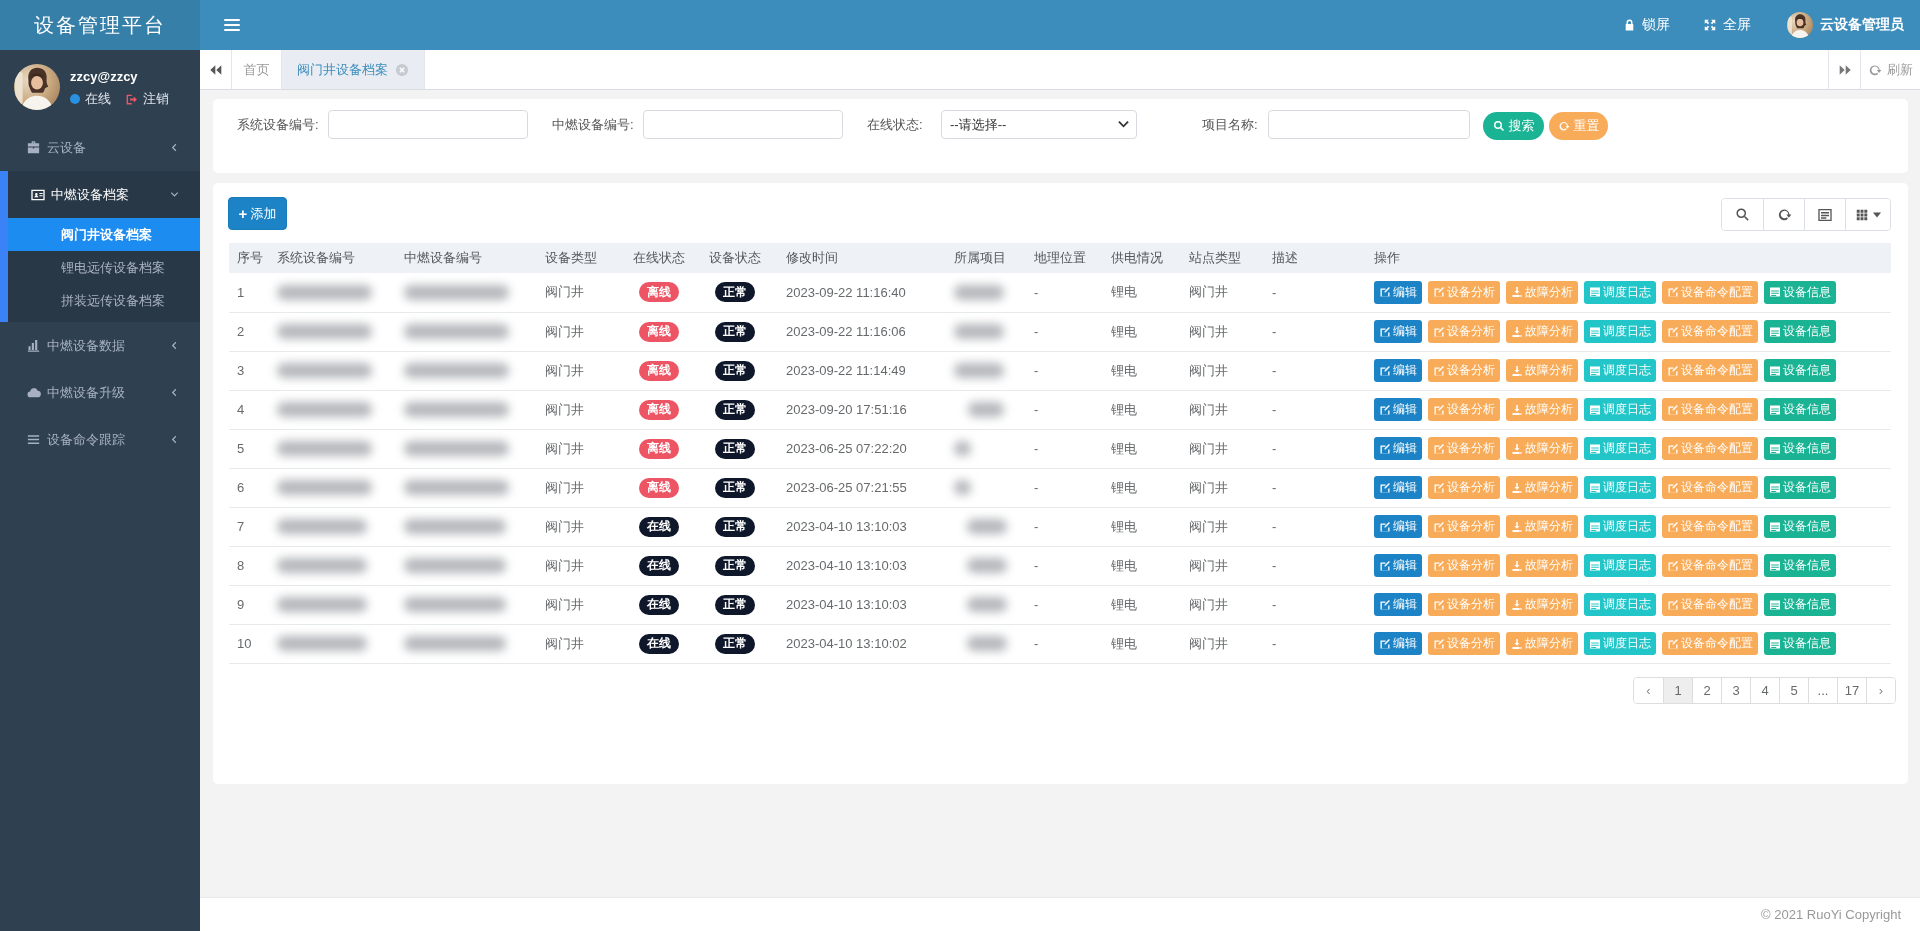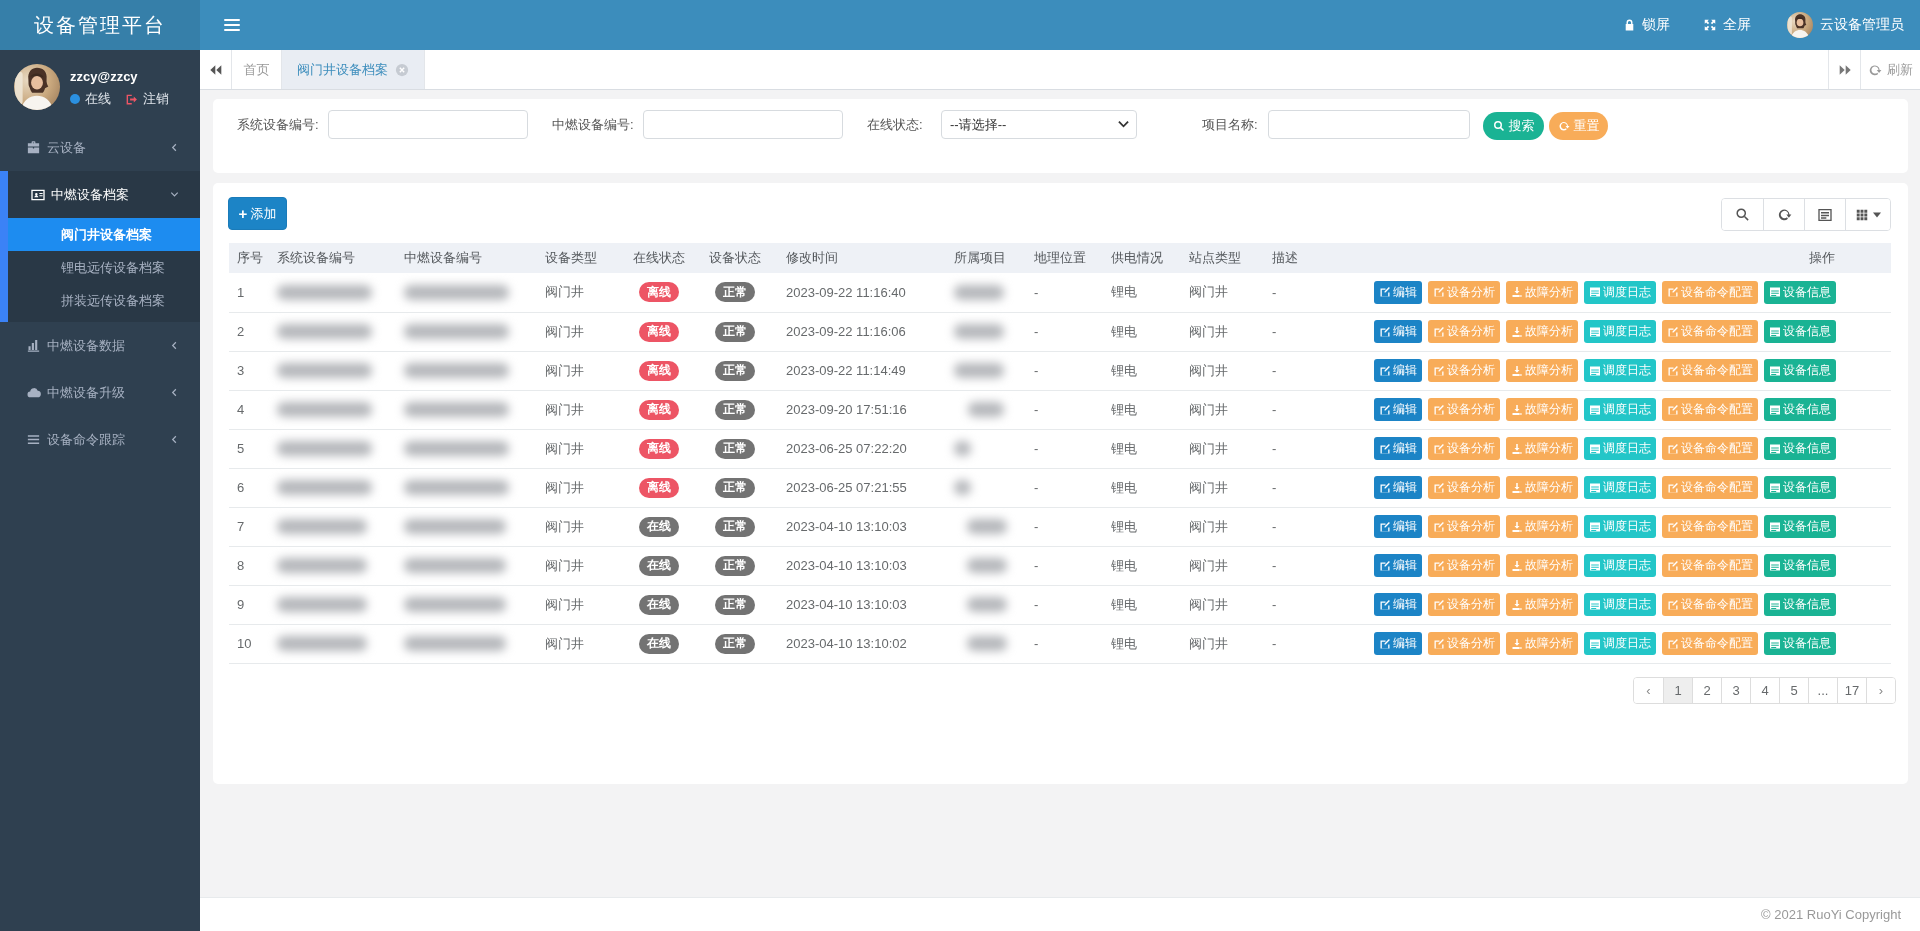--- a/index.html
+++ b/index.html
@@ -34,21 +34,21 @@
 
   
   .navbar { position:absolute; left:200px; top:0; width:1720px; height:50px; background:#3c8dbc; display:flex; align-items:center; }
   .hamburger { margin-left:24px; width:16px; cursor:pointer; }
   .hamburger span { display:block; height:2px; background:#fff; margin:3px 0; border-radius:1px; }
   .nav-right { margin-left:auto; display:flex; align-items:center; color:#fff; padding-right:16px; }
   .nav-link { display:flex; align-items:center; gap:6px; font-size:14px; cursor:pointer; }
   .nav-link + .nav-link { margin-left:33px; }
   .nav-user { display:flex; align-items:center; gap:7px; margin-left:36px; cursor:pointer; }
   .avatar-sm { width:26px; height:26px; border-radius:50%; overflow:hidden; }
-  .nav-user-name { font-size:14px; font-weight:normal; }
+  .nav-user-name { font-size:14px; font-weight:bold; }
 
   
   .tabbar { position:absolute; left:200px; top:50px; width:1720px; height:40px; background:#fff;
             border-bottom:1px solid #d9dde2; display:flex; align-items:stretch; }
   .tab-scroll { width:32px; display:flex; align-items:center; justify-content:center; color:#555; border-right:1px solid #e3e6ea; cursor:pointer; flex:none; }
   .tab { display:flex; align-items:center; justify-content:center; padding:0 16px; color:#999; cursor:pointer;
          border-right:1px solid #e3e6ea; font-size:13px; flex:none; white-space:nowrap; }
   .tab.home { width:50px; padding:0; }
   .tab.active { background:#e9edf3; color:#3c8dbc; padding:0 15px; gap:7px; }
   .tab-close { width:14px; height:14px; flex:none; }
@@ -84,27 +84,27 @@
   .tools { position:absolute; right:17px; top:15px; height:33px; display:flex; border:1px solid #dcdfe3; border-radius:4px;
            overflow:hidden; background:#fff; }
   .tool-btn { width:41px; display:flex; align-items:center; justify-content:center; color:#555; cursor:pointer; background:#fff; border:none; gap:5px; }
   .tool-btn + .tool-btn { border-left:1px solid #dcdfe3; }
   .tool-btn.cols { width:45px; gap:4px; }
 
   
   table.grid { position:absolute; left:16px; top:60px; width:1662px; border-collapse:collapse; table-layout:fixed; }
   table.grid th { background:#eef1f6; height:30px; text-align:left; padding:0 0 0 8px; font-weight:normal; color:#54585c;
                   font-size:13px; white-space:nowrap; overflow:hidden; }
-  table.grid th.c-actions { text-align:right; padding-right:56px; }
+  table.grid th.c-actions { text-align:left; padding-right:56px; }
   table.grid td { height:39px; border-bottom:1px solid #e7eaec; padding:0 0 0 8px; color:#676a6c; font-size:13px;
                   white-space:nowrap; overflow:visible; vertical-align:middle; }
   .blur-blob { height:15px; border-radius:7px; background:#b5b7bb; filter:blur(5px); }
   .badge { display:inline-flex; align-items:center; justify-content:center; min-width:36px; height:20px; padding:0 8px;
            border-radius:10px; color:#fff; font-size:12px; font-weight:bold; margin-left:6px; }
-  .badge.success { background:#737373; }
+  .badge.success { background:#0f172a; }
   .badge.danger  { background:#ed5565; }
   .row-actions { display:flex; align-items:center; gap:6px; }
   .abtn { height:23px; display:inline-flex; align-items:center; gap:2px; padding:0 5px; border-radius:3px; color:#fff;
           font-size:12px; cursor:pointer; border:none; white-space:nowrap; font-family:"Liberation Sans", sans-serif; }
 
   
   .pg-info { position:absolute; left:16px; top:498px; height:34px; display:flex; align-items:center; color:#676a6c; font-size:13px; }
   .pg-size { display:inline-flex; align-items:center; justify-content:center; gap:6px; width:52px; height:34px;
              border:1px solid #dcdfe3; border-radius:4px; margin:0 8px; color:#555; cursor:pointer; background:#fff; }
   .pg-pages { position:absolute; right:12px; top:494px; height:27px; display:flex; border:1px solid #ddd; border-radius:4px;

